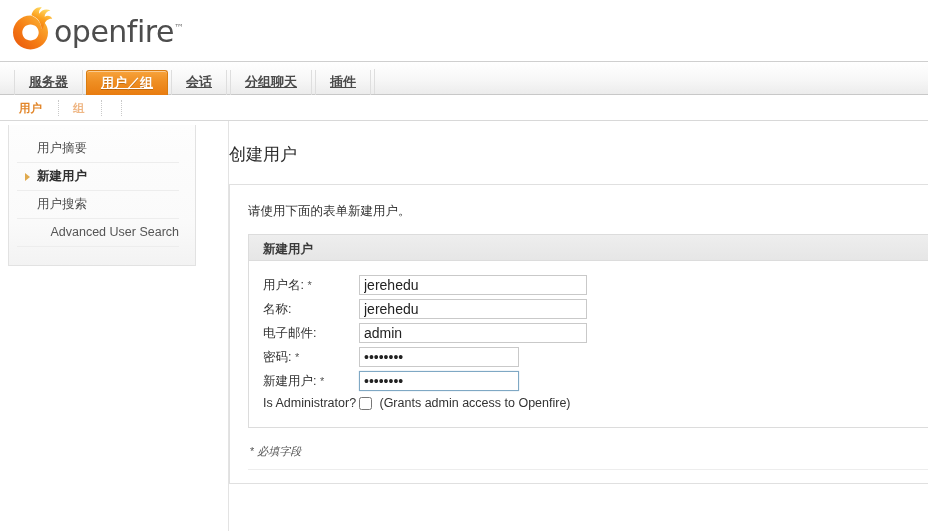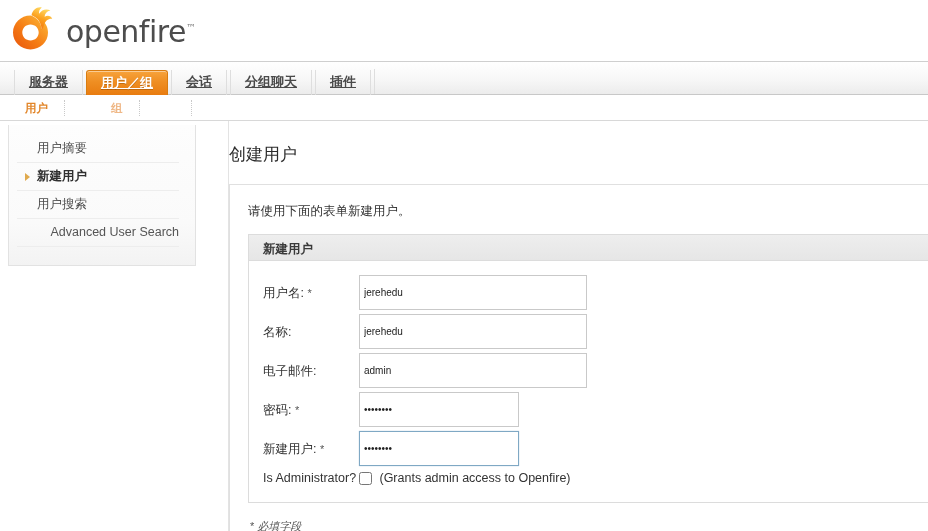--- a/index.html
+++ b/index.html
@@ -21,21 +21,20 @@
     background: #ffffff;
     border-bottom: 1px solid #cfcfcf;
   }
   .logo-wrap {
     position: absolute;
     left: 8px; top: 5px;
     display: flex; align-items: center;
   }
   .logo-mark { width: 46px; height: 48px; display:block; }
   .logo-text {
-    margin-left: 12px;
     font-size: 30px;
     letter-spacing: -0.5px;
     color: #4d4d4d;
     font-weight: 400;
     font-family: "DejaVu Sans", sans-serif;
     position: relative;
     top: 2px;
   }
   .logo-tm {
     font-size: 10px;
@@ -79,24 +78,23 @@
     text-shadow: 0 1px 0 rgba(140,70,0,.45);
     box-shadow: inset 0 1px 0 rgba(255,255,255,.45);
   }
   .tab-spacer { flex: 1 1 auto; border-left: 1px solid #dedede; height:25px; }
 
   
   .subtabbar {
     height: 26px;
     background: #ffffff;
     border-bottom: 1px solid #d8d8d8;
-    padding-left: 21px;
+    padding-left: 15px;
     display: flex;
     align-items: center;
-    gap: 32px;
   }
   .subtab {
     font-size: 11.5px;
     font-weight: bold;
     padding: 0 16px 0 4px;
     color: #e2862a;
     border-right: 1px dotted #c9c9c9;
     line-height: 16px;
     cursor: pointer;
     white-space: nowrap;
@@ -202,24 +200,24 @@
   }
   td.lbl {
     width: 96px;
     padding-right: 6px;
     white-space: nowrap;
     line-height: 16px;
   }
   .req { color: #555; font-size: 11px; }
   input.txt {
     width: 228px;
-    height: 35px;
+    height: 20px;
     border: 1px solid #c9c9c9;
     background: #fff;
-    font-size: 10px;
+    font-size: 14px;
     font-family: "Liberation Sans", sans-serif;
     padding: 1px 4px;
     color: #222;
     outline: none;
   }
   input.pwd { width: 160px; }
   input.focused {
     border: 1px solid #7fa8c4;
     box-shadow: 0 0 1px rgba(110,160,200,.6);
   }

